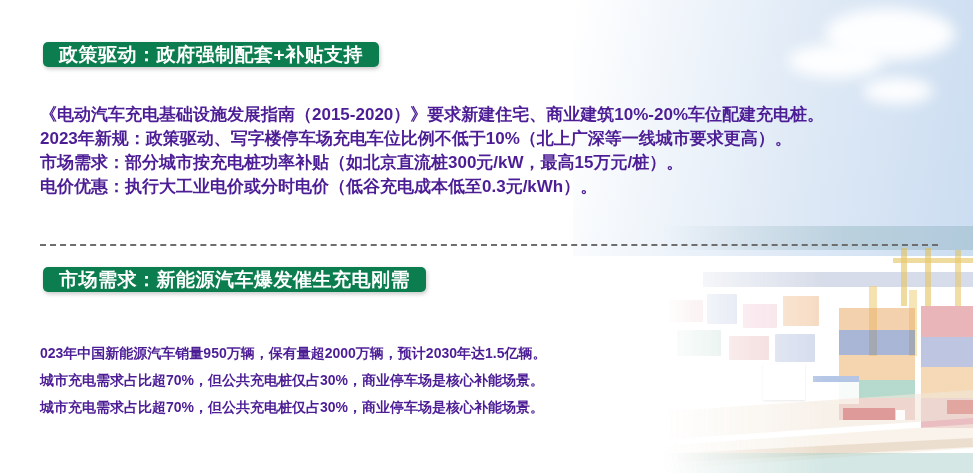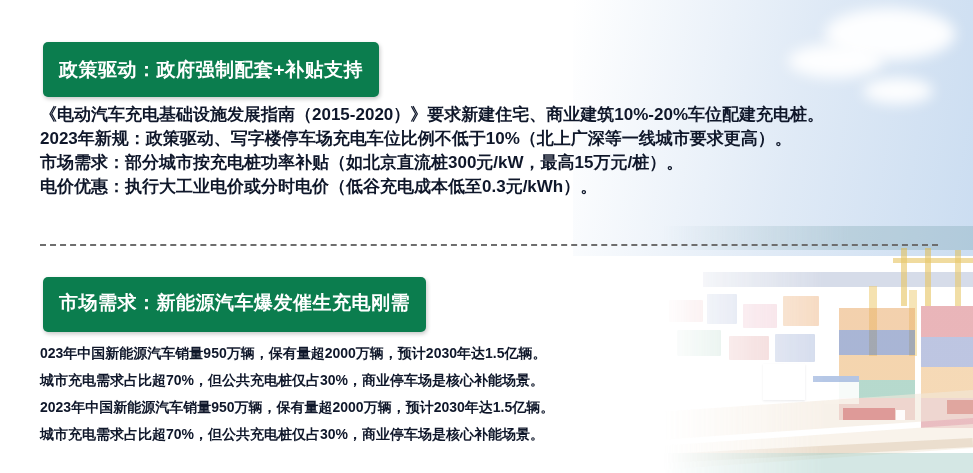--- a/index.html
+++ b/index.html
@@ -90,30 +90,30 @@
 
   
   .content { position: absolute; inset: 0; z-index: 2; }
 
   .badge {
     position: absolute; left: 43px;
     display: inline-block;
     background: #0b7d4e;
     color: #ffffff;
     font-size: 19px; font-weight: bold; line-height: 1;
-    padding: 18px 16px;
+    padding: 3px 16px;
     border-radius: 5px;
     letter-spacing: 0.5px;
     box-shadow: 1px 2px 4px rgba(0,0,0,0.22);
     white-space: nowrap;
   }
   .badge-policy { top: 42px; }
-  .badge-market { top: 277px; font-family: Liberation Mono, monospace; }
+  .badge-market { top: 267px; }
 
-  .body-text { position: absolute; left: 40px; color: #0f172a; font-weight: bold; }
+  .body-text { position: absolute; left: 40px; color: #4c1d95; font-weight: bold; }
   .body-text div { white-space: nowrap; }
   .text-policy { top: 103px; font-size: 17px; line-height: 24px; }
   .text-market { top: 340px; font-size: 14px; line-height: 27px; }
 
   .divider {
     position: absolute; left: 40px; top: 244px; width: 898px; height: 0;
     border-top: 2px dashed #6e6e6e;
   }
 </style>
 </head>
@@ -165,17 +165,16 @@
     <div>电价优惠：执行大工业电价或分时电价（低谷充电成本低至0.3元/kWh）。</div>
   </div>
 
   <div class="divider"></div>
 
   <div class="badge badge-market">市场需求：新能源汽车爆发催生充电刚需</div>
 
   <div class="body-text text-market">
     <div>023年中国新能源汽车销量950万辆，保有量超2000万辆，预计2030年达1.5亿辆。</div>
     <div>城市充电需求占比超70%，但公共充电桩仅占30%，商业停车场是核心补能场景。</div>
-    <div>2023年中国新能源汽车销量950万辆，保有量超2000万辆，预计2030年达1.5亿辆。</div>
     <div>城市充电需求占比超70%，但公共充电桩仅占30%，商业停车场是核心补能场景。</div>
   </div>
 
 </div>
 
 </body></html>

